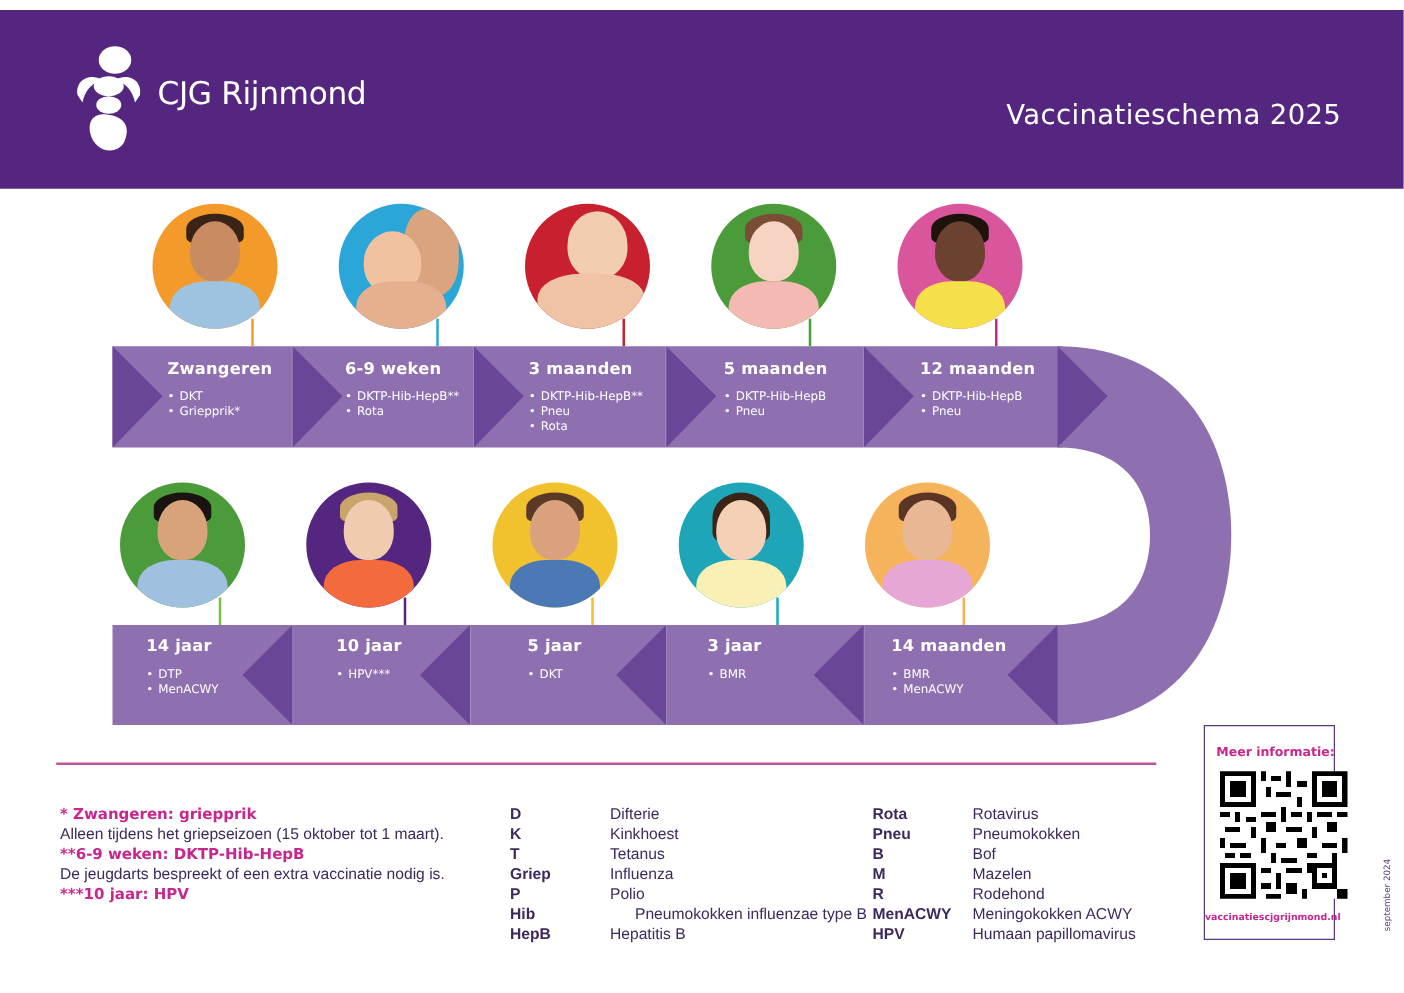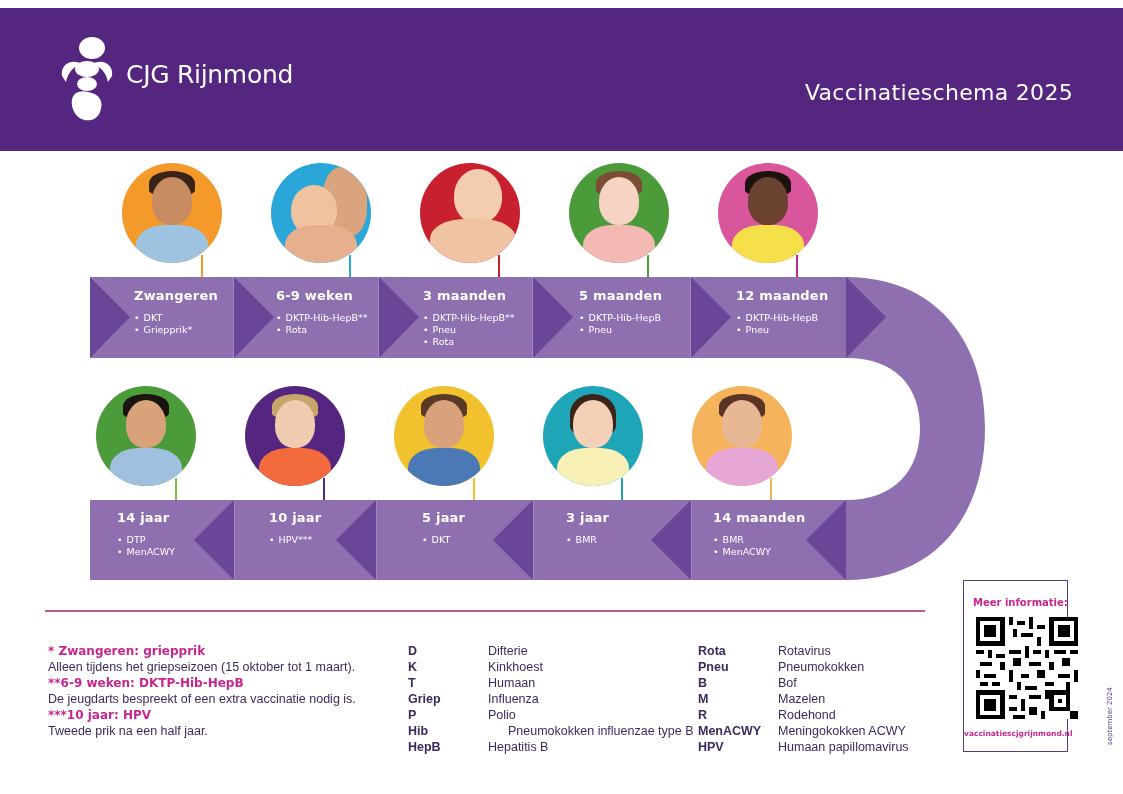--- a/index.html
+++ b/index.html
@@ -232,35 +232,34 @@
 </div>
 
 <div class="divider"></div>
 
 <div class="notes">
   <div class="note-head">* Zwangeren: griepprik</div>
   <div>Alleen tijdens het griepseizoen (15 oktober tot 1 maart).</div>
   <div class="note-head">**6-9 weken: DKTP-Hib-HepB</div>
   <div>De jeugdarts bespreekt of een extra vaccinatie nodig is.</div>
   <div class="note-head">***10 jaar: HPV</div>
-  <div>Tweede prik na een half jaar.</div>
 </div>
 
 <div class="abbr" style="left:408px;">
   <div class="abbr-row">
       <span class="abbr-code" style="width:80px">D</span>
       <span>Difterie</span>
     </div>
   <div class="abbr-row">
       <span class="abbr-code" style="width:80px">K</span>
       <span>Kinkhoest</span>
     </div>
   <div class="abbr-row">
       <span class="abbr-code" style="width:80px">T</span>
-      <span>Humaan</span>
+      <span>Tetanus</span>
     </div>
   <div class="abbr-row">
       <span class="abbr-code" style="width:80px">Griep</span>
       <span>Influenza</span>
     </div>
   <div class="abbr-row">
       <span class="abbr-code" style="width:80px">P</span>
       <span>Polio</span>
     </div>
   <div class="abbr-row">

